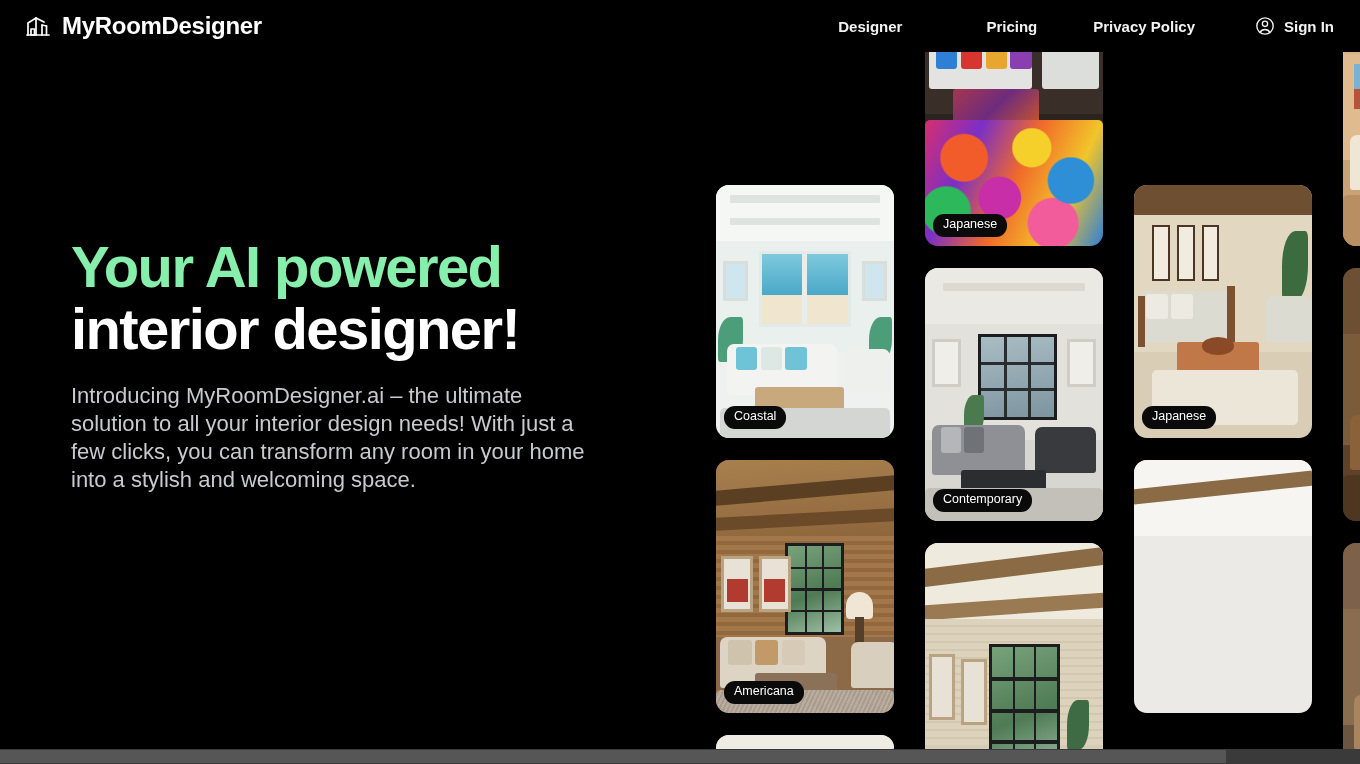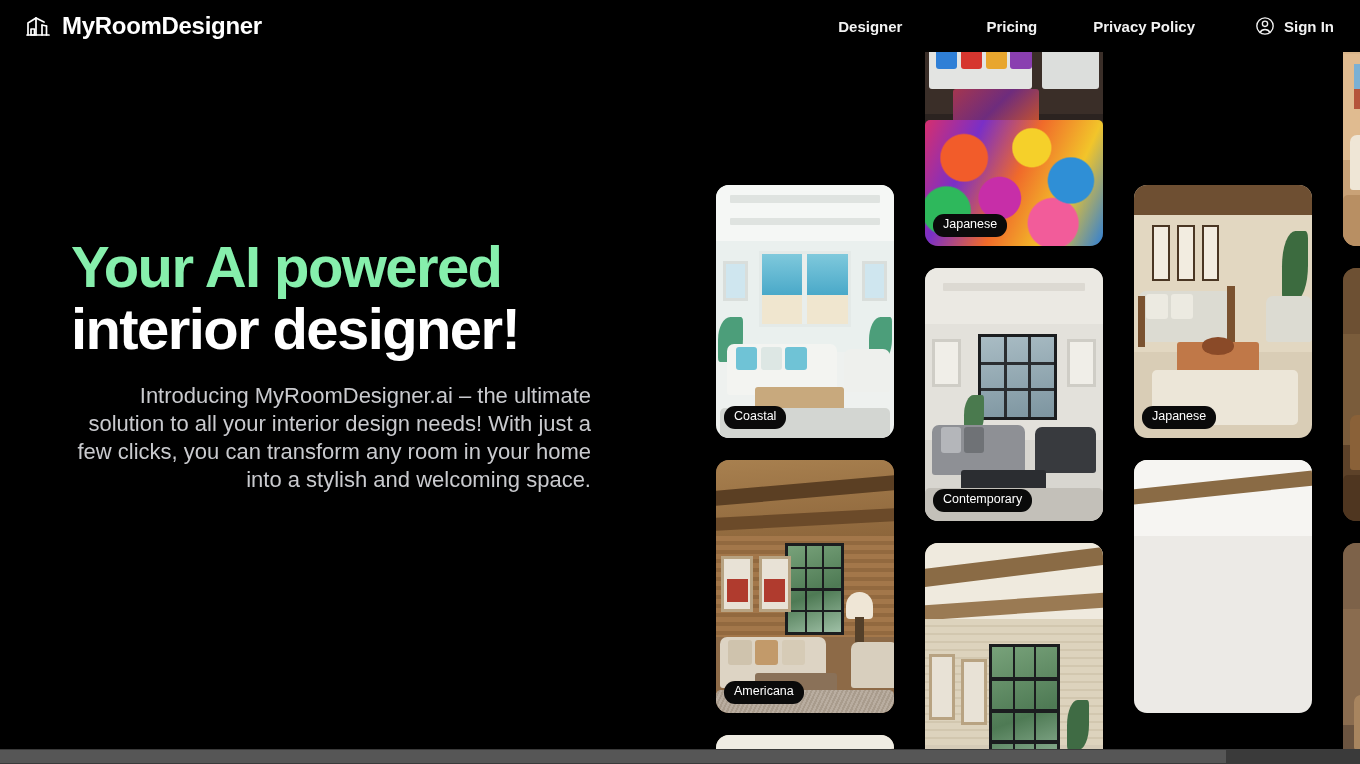--- a/index.html
+++ b/index.html
@@ -49,21 +49,20 @@
     margin-top:184px;
     font-size:58px; line-height:62px; font-weight:800;
     letter-spacing:-1.6px; color:#ffffff;
   }
   #headline-blue{ color:#86efac; display:block; }
   #headline-white{ color:#ffffff; display:block; }
   #subhead{
     margin-top:22px; width:520px;
     font-size:22px; line-height:28px; font-weight:400;
     color:#c9cace;
-    text-align:right;
   }
   #cta-button{
     margin-top:46px; width:195px; height:36px;
     background:#2f55f0; border:none; border-radius:6px;
     color:#ffffff; font-size:16px; font-weight:700;
     font-family:"Liberation Sans", sans-serif;
     cursor:pointer; display:flex; align-items:center; justify-content:center;
   }
 
   

